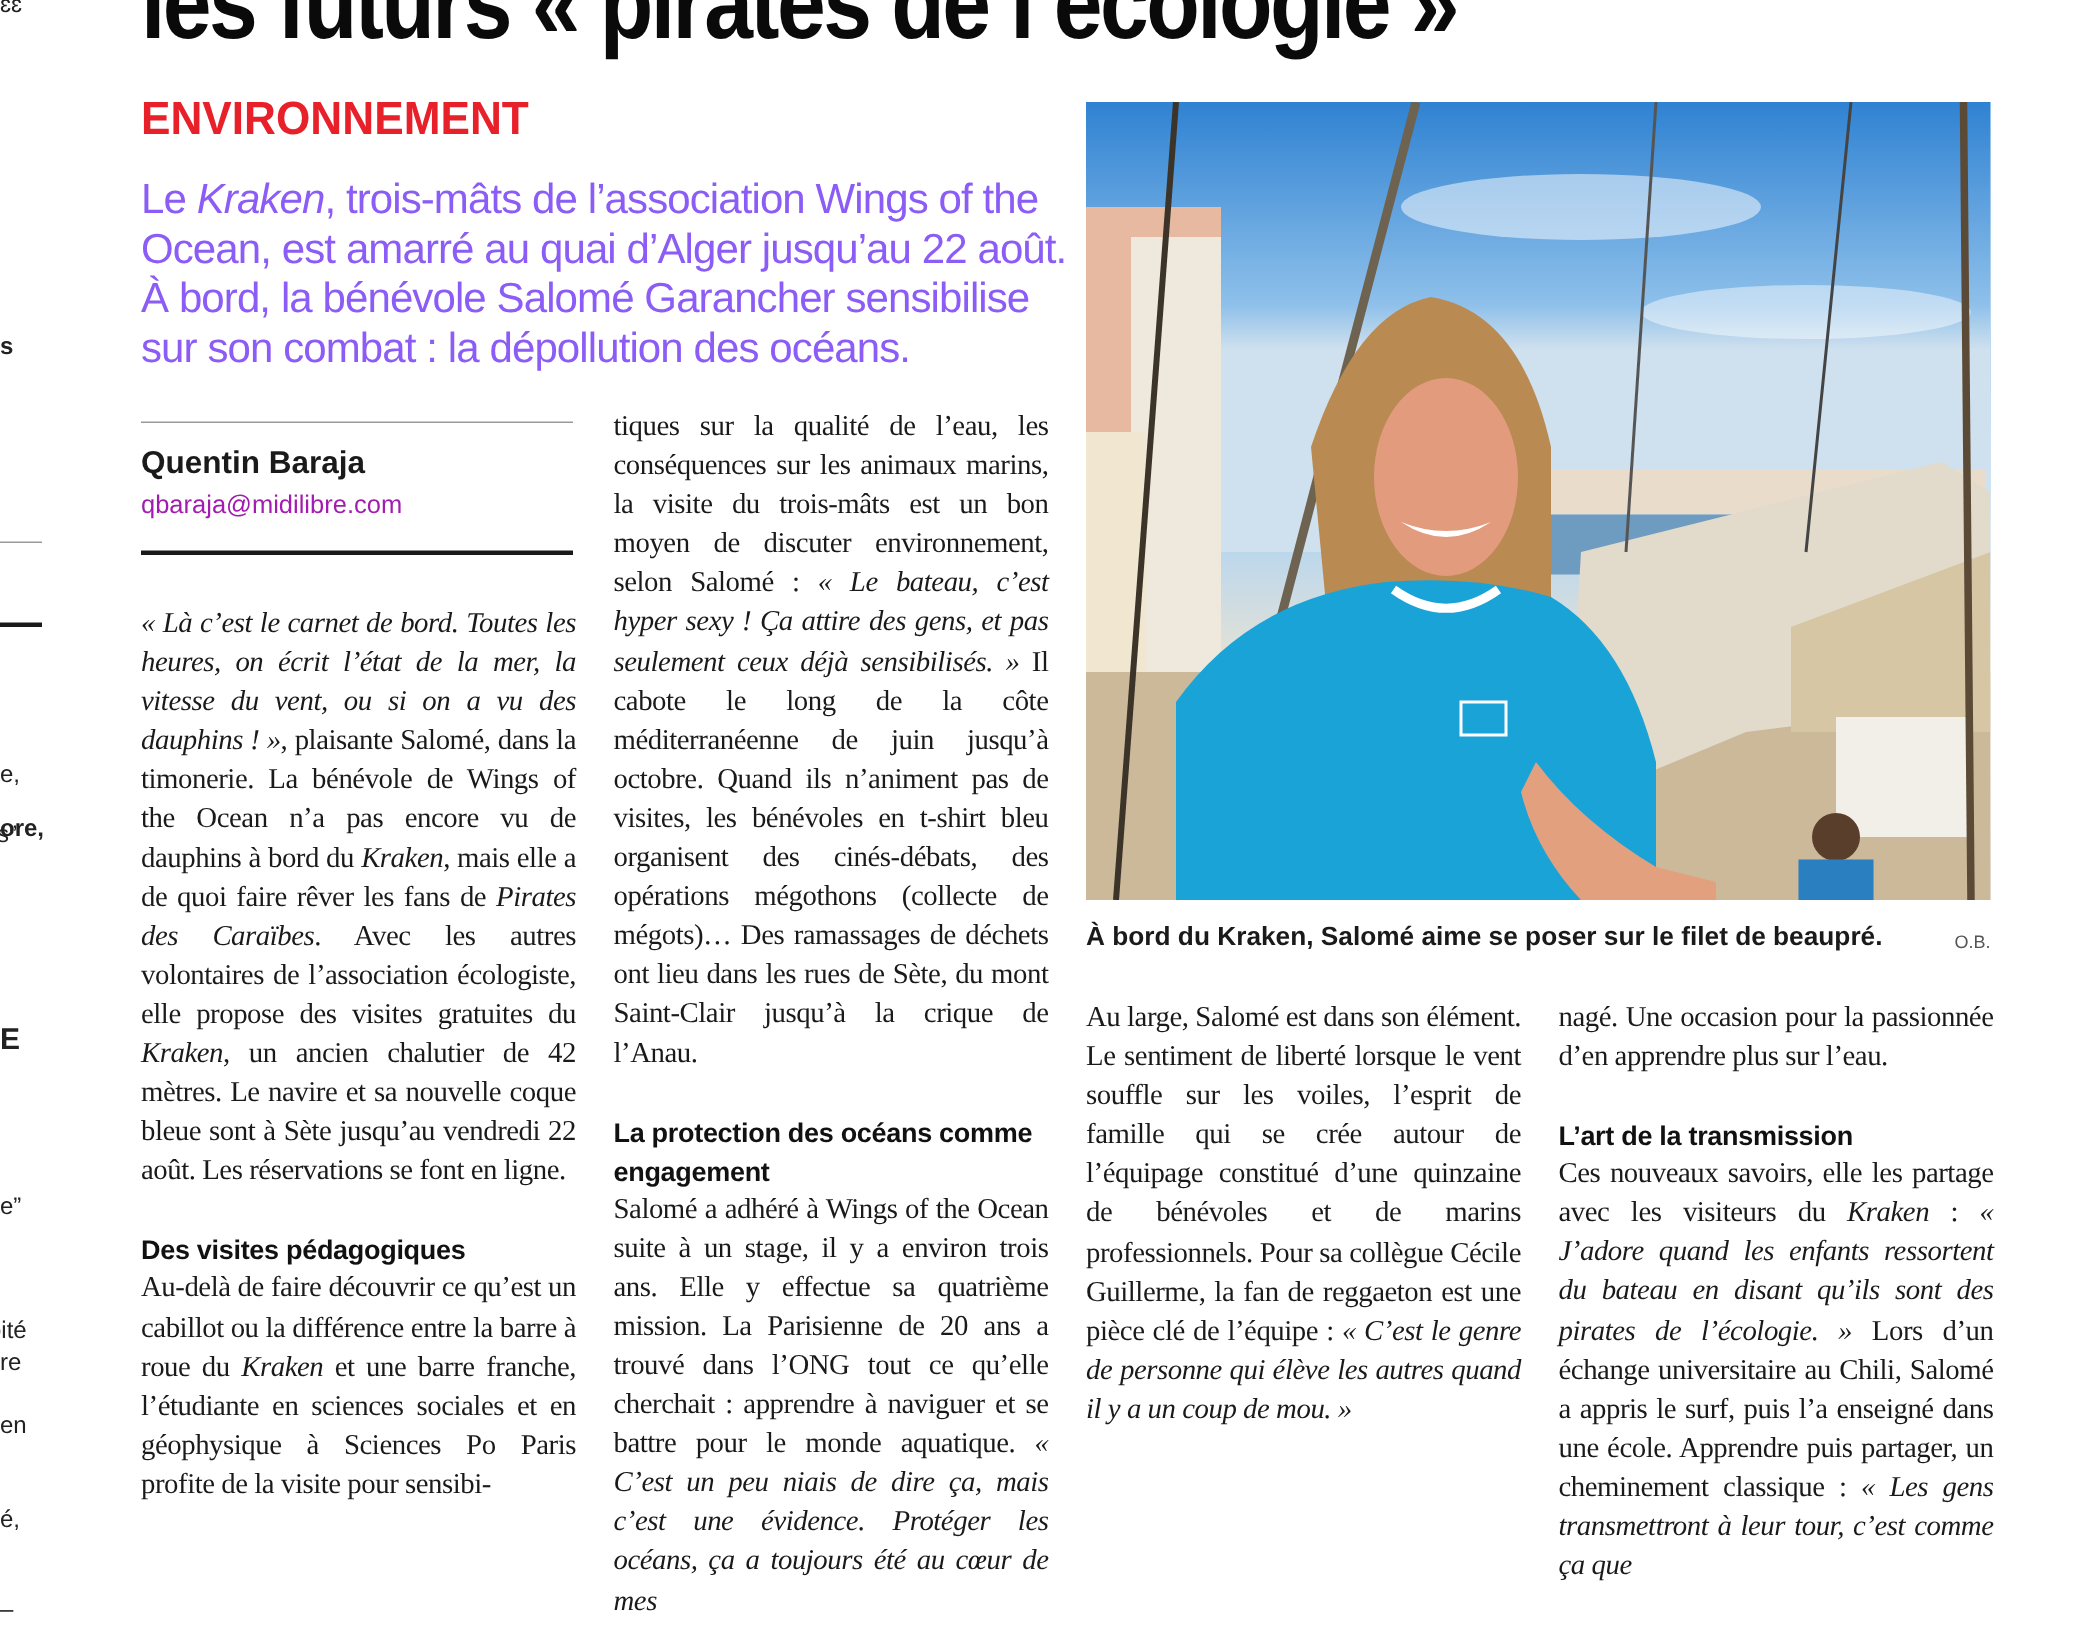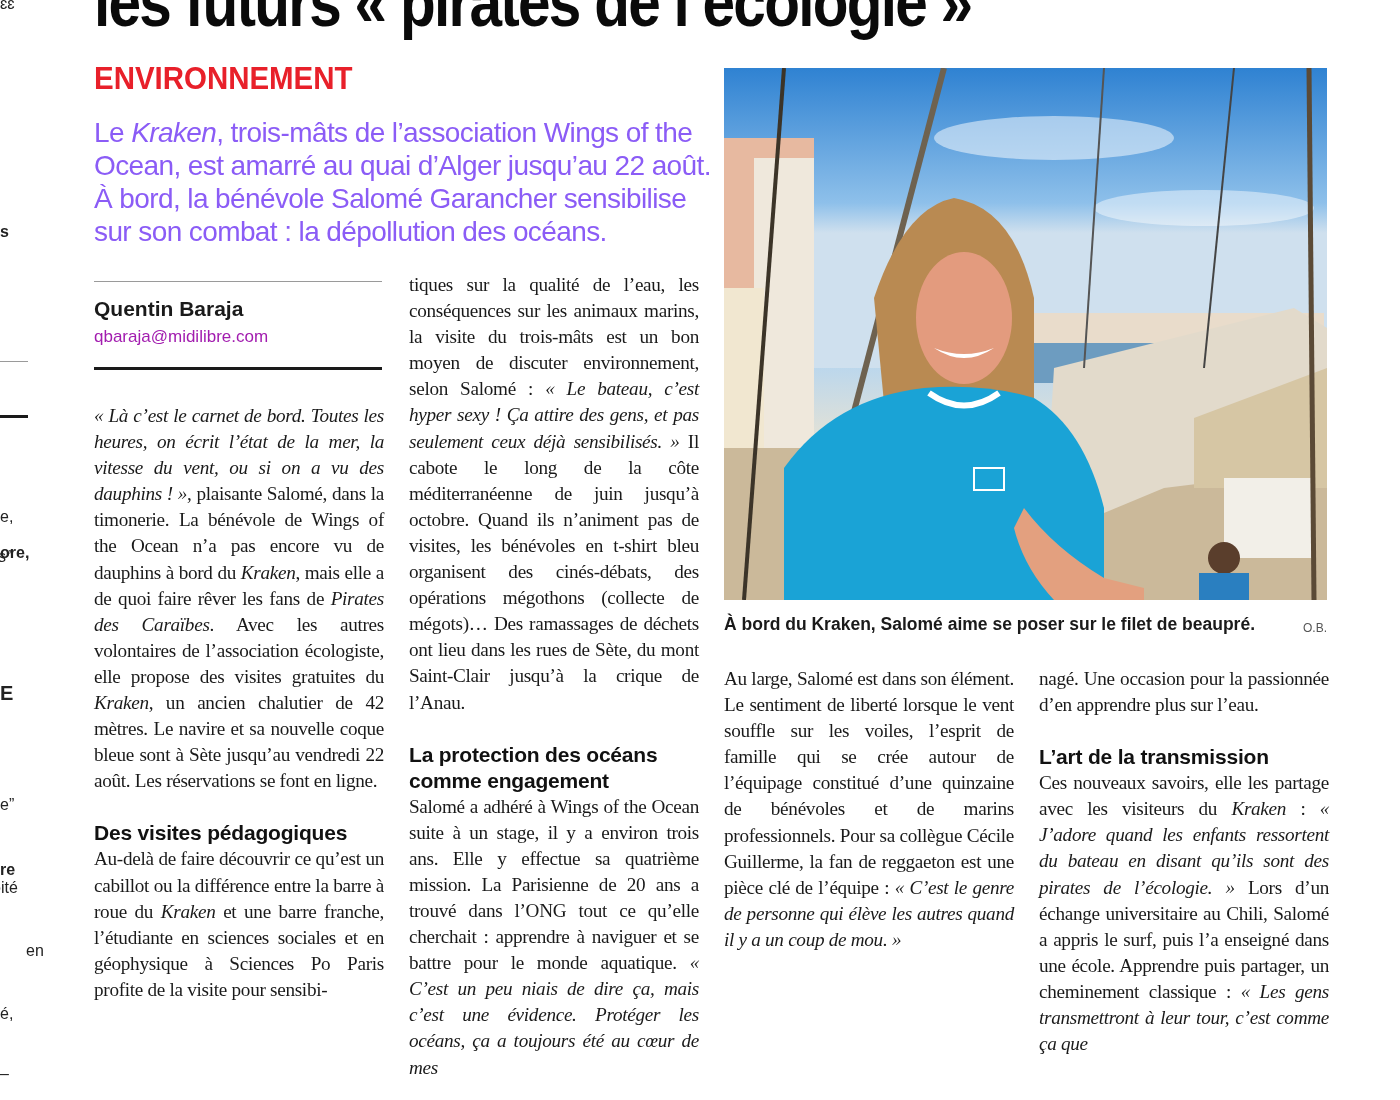--- a/index.html
+++ b/index.html
@@ -41,21 +41,21 @@
   .col {
     position: absolute; width: 290px;
     font-size: 19.2px; line-height: 26.1px; text-align: justify; hyphens: auto;
     color: #1a1a1a; letter-spacing: -0.3px;
   }
   .col p { margin: 0; }
   .col em { font-style: italic; }
   .col .gap { height: 26px; }
   .col h3 {
     font-family: "Liberation Sans", sans-serif; font-weight: 700;
-    font-size: 21px; line-height: 26px; color: #111; text-align: left; letter-spacing: -0.2px;
+    font-size: 18px; line-height: 26px; color: #111; text-align: left; letter-spacing: -0.2px;
   }
 
   .col1 { left: 94px; top: 403px; }
   .col2 { left: 409px; top: 272px; }
   .col3 { left: 724px; top: 666px; }
   .col4 { left: 1039px; top: 666px; }
 
   .photo {
     position: absolute; left: 724px; top: 68px; width: 603px; height: 532px; overflow: hidden;
     background: linear-gradient(180deg, #3f8fd8 0%, #78b4e8 30%, #b8d6ee 55%, #e4e2d6 70%, #c7b9a0 100%);
@@ -80,22 +80,22 @@
 <div class="edge" style="top:-6px;">ɛɛ</div>
 <div class="edge" style="top:222px; font-weight:700;">s</div>
 <div class="edge-rule-thin" style="top:361px;"></div>
 <div class="edge-rule-thick" style="top:415px;"></div>
 <div class="edge" style="top:507px;">e,</div>
 <div class="edge" style="top:527px; font-weight:700;margin-top:16px;">ore,</div>
 <div class="edge" style="top:547px; left:-2px;">s”</div>
 <div class="edge" style="top:684px; font-weight:900; font-size:20px;">E</div>
 <div class="edge" style="top:795px;">e”</div>
 <div class="edge" style="top:878px; left:-8px;">oité</div>
-<div class="edge" style="top:860px;font-weight:bold;">re</div>
-<div class="edge" style="top:941px;margin-left:26px;">en</div>
+<div class="edge" style="top:899px;">re</div>
+<div class="edge" style="top:941px;">en</div>
 <div class="edge" style="top:1004px;">é,</div>
 <div class="edge" style="top:1064px;">–</div>
 
 <h1 class="headline">les futurs « pirates de l’écologie »</h1>
 
 <div class="kicker">ENVIRONNEMENT</div>
 
 <p class="chapo"><span>Le </span><em>Kraken</em><span>, trois-mâts de l’association Wings of the Ocean, est amarré au quai d’Alger jusqu’au 22 août. À bord, la bénévole Salomé Garancher sensibilise sur son combat : la dépollution des océans.</span></p>
 
 <div class="byline-top-rule"></div>

